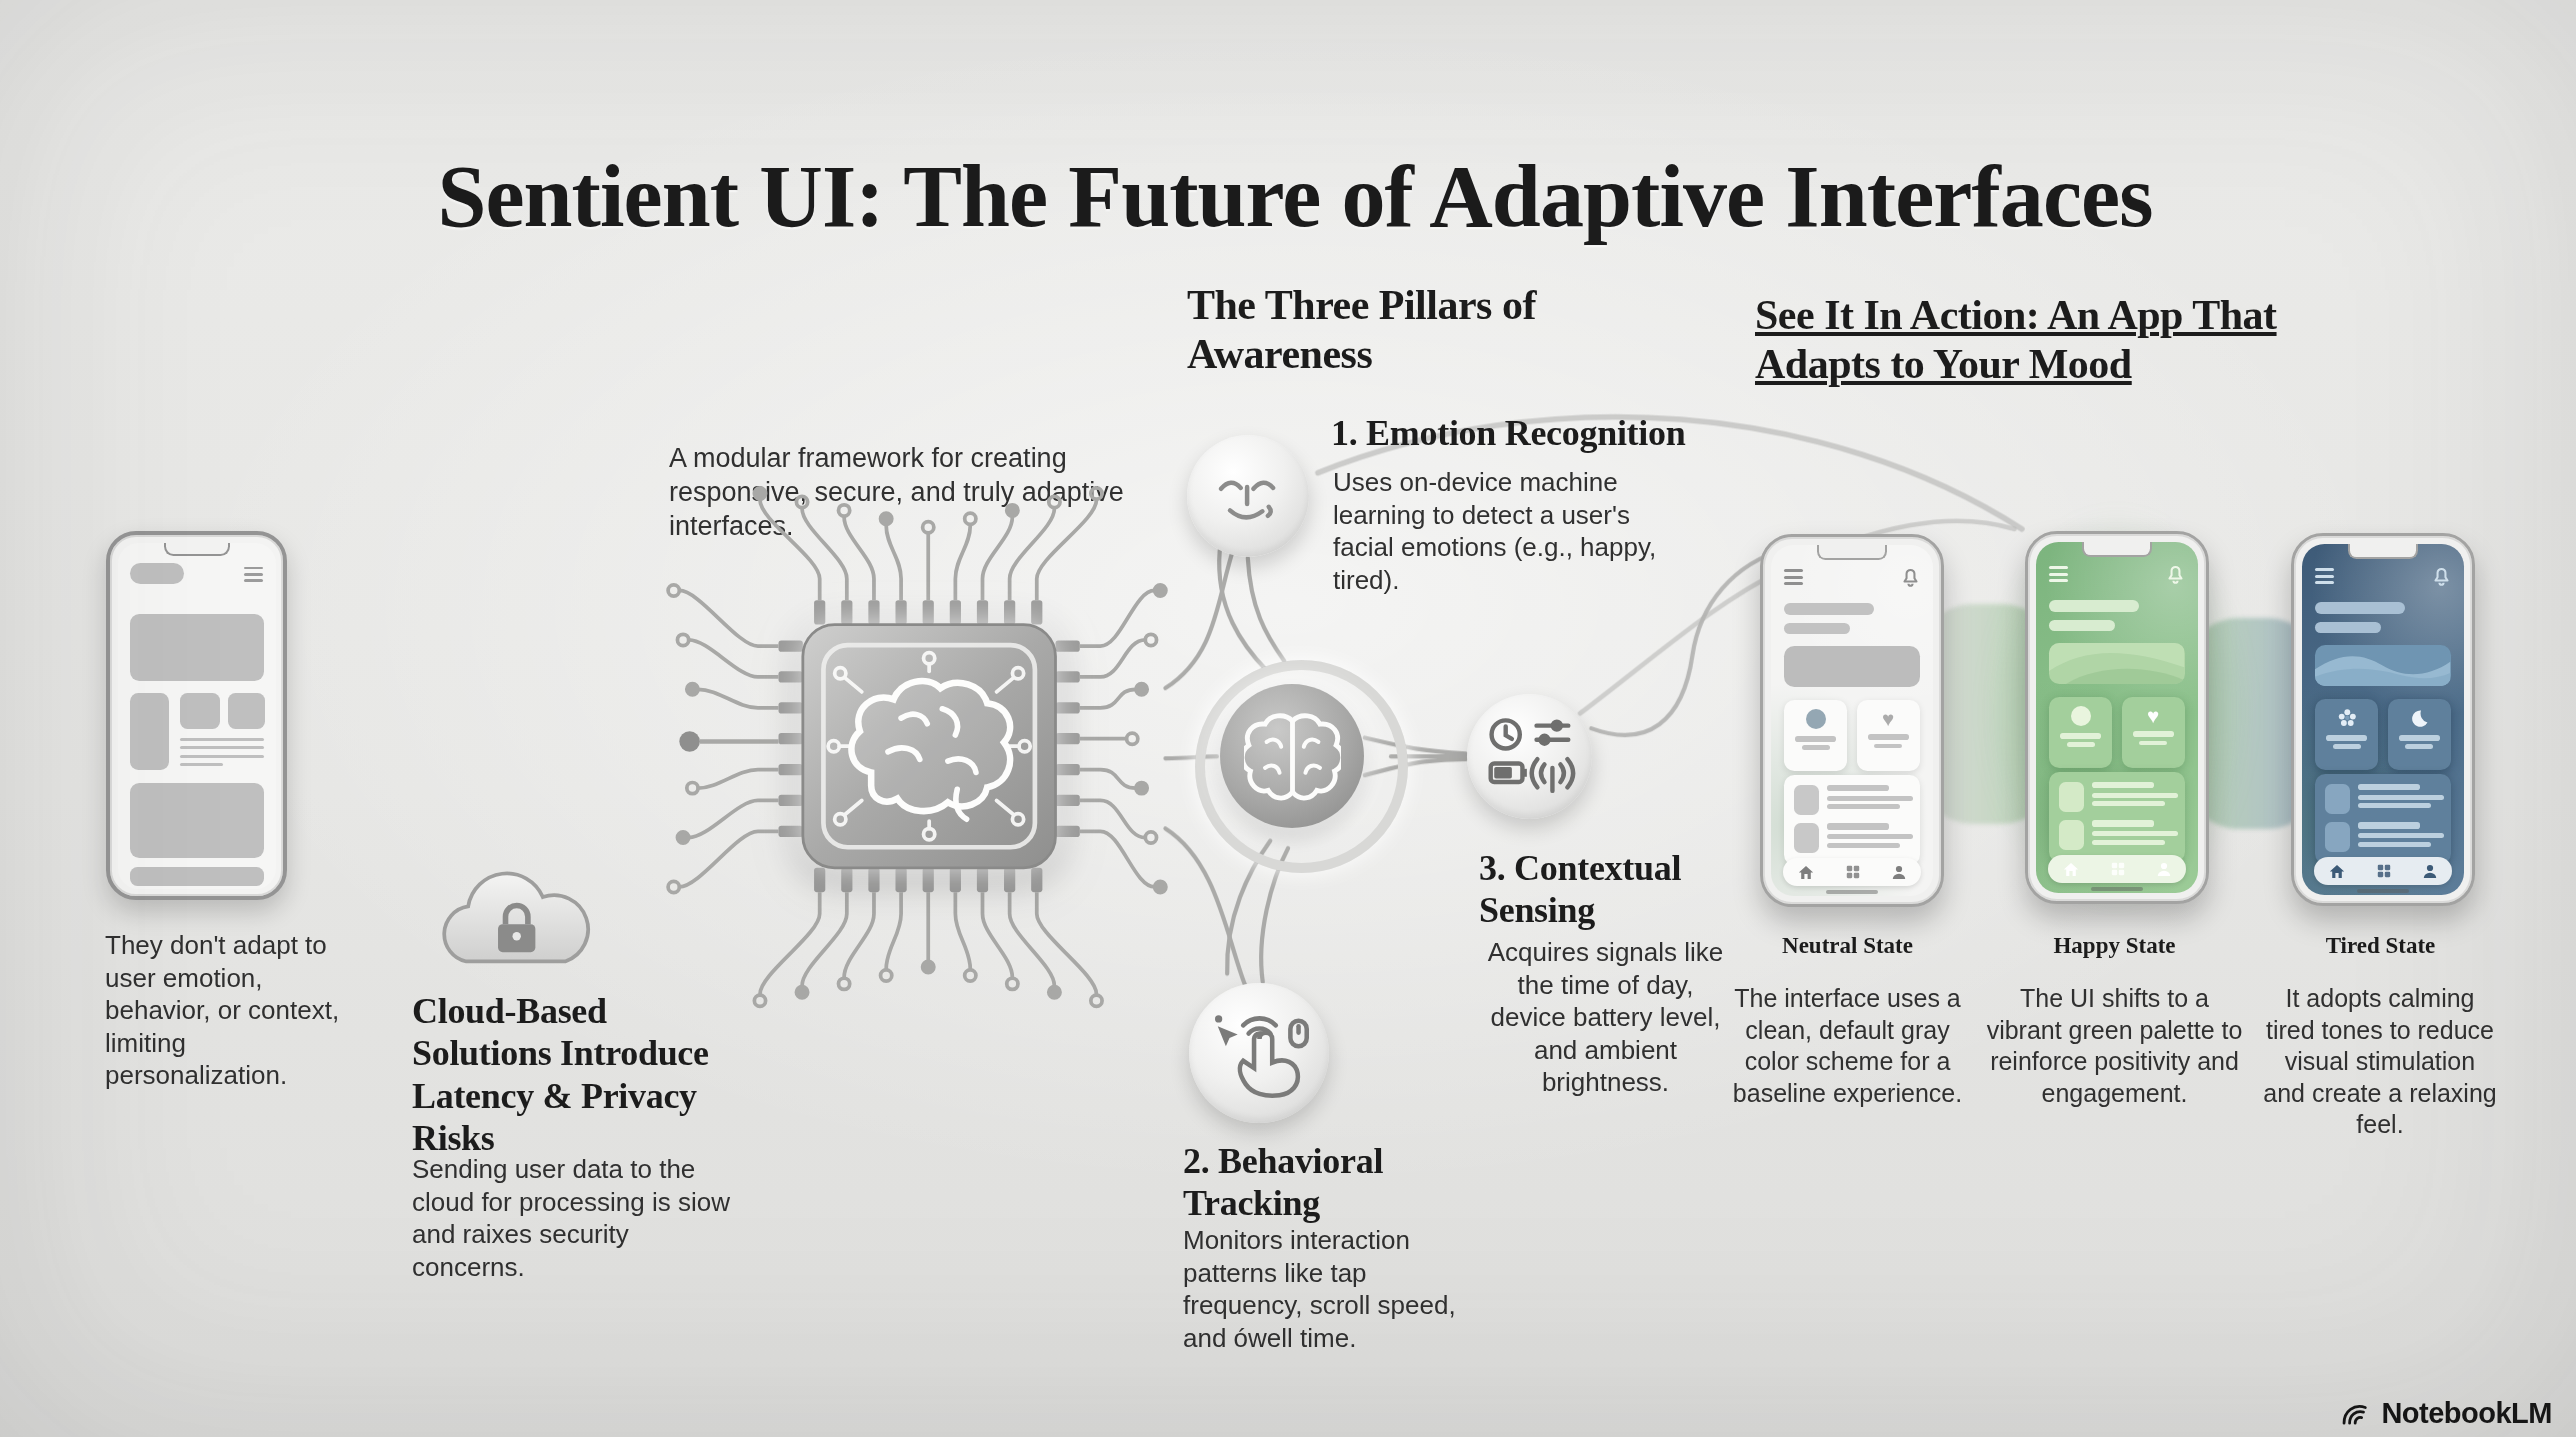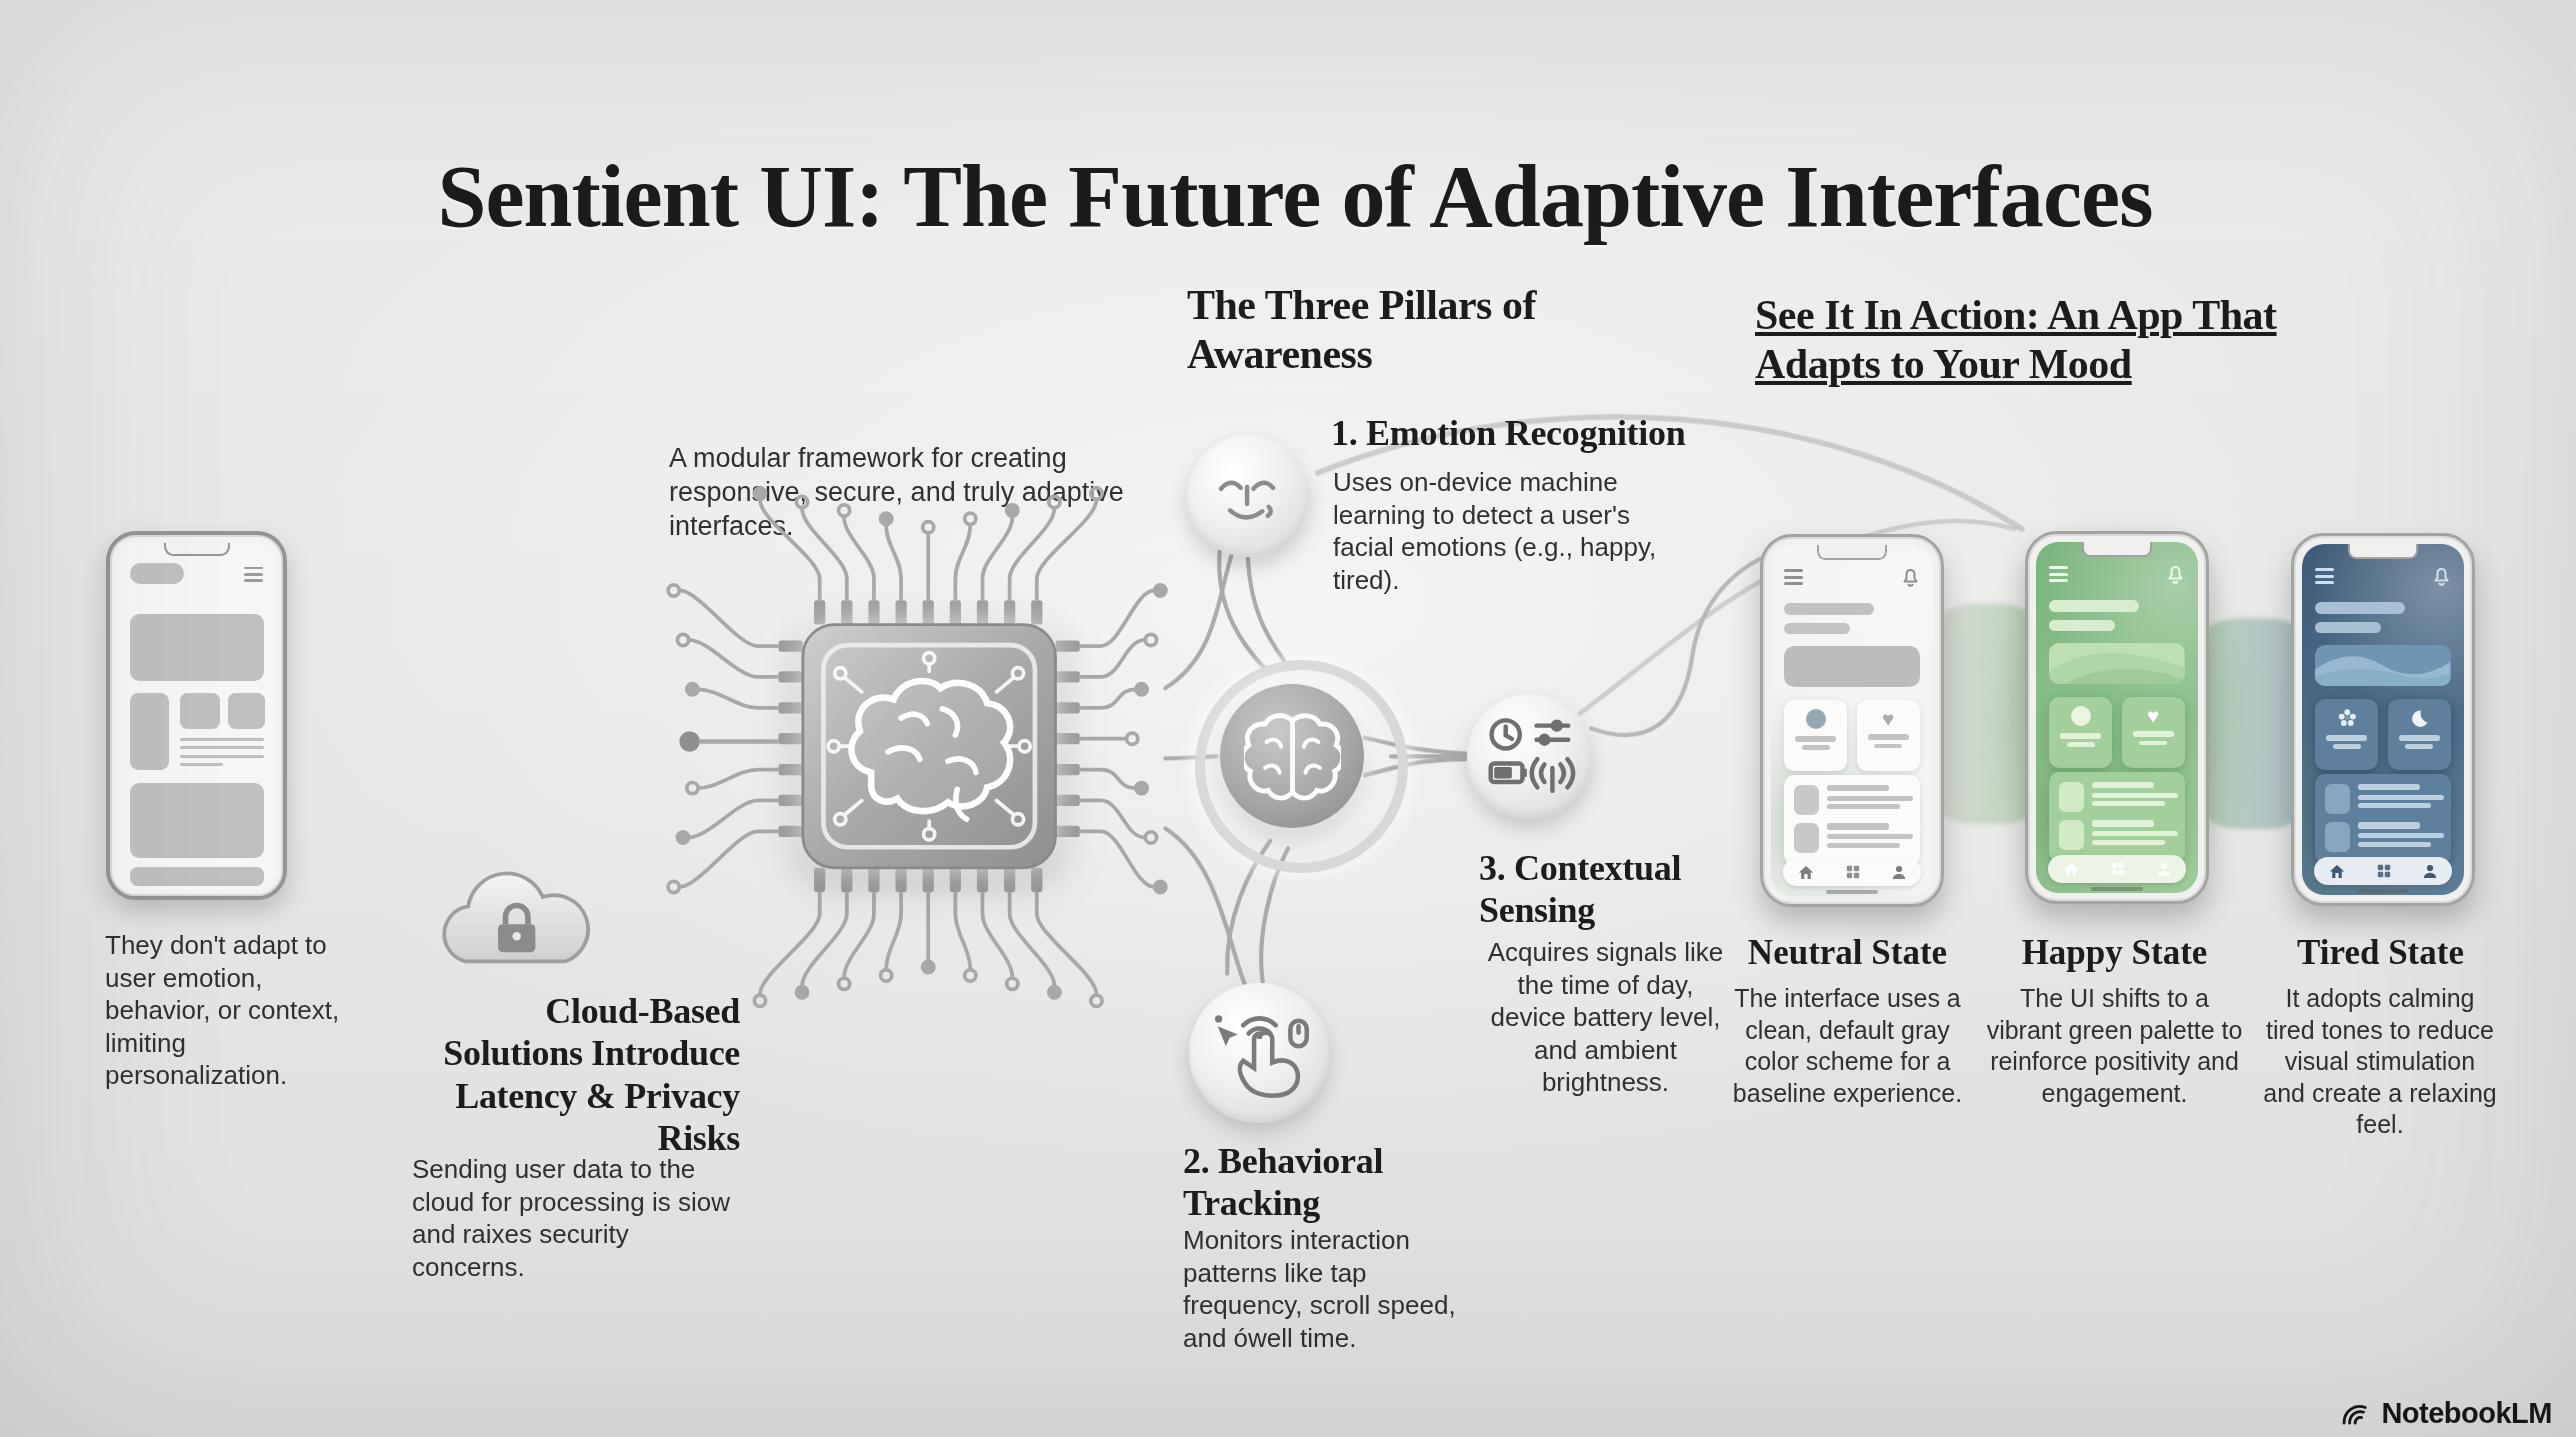--- a/index.html
+++ b/index.html
@@ -77,21 +77,21 @@
     --cpill:#e2f2d8;--avatar:#e9f5de;--iconstrong:#ffffff;--thumb:#d4eac7;--nav:#ecf5e5;--navink:#ffffff;}
   .phone--tired{--screen:linear-gradient(165deg,#3e5b78 0%,#4d6d8a 55%,#5d7d99 100%);--ink:#cfdfeb;
     --pill:#a9c0d4;--hero:#6f95b2;--card:#5f809c;--cardshadow:0 2.8px 9.4px rgba(15,35,55,.35);
     --cpill:#bcd0df;--avatar:#dde9f3;--iconstrong:#ffffff;--thumb:#87a6c0;--nav:#e6ecf1;--navink:#3c5a77;}
   .happy-deco{position:absolute;inset:0;pointer-events:none;
     background:radial-gradient(circle at 85% 12%, rgba(255,255,255,.30), rgba(255,255,255,0) 38%),
                radial-gradient(circle at 10% 80%, rgba(60,120,70,.18), rgba(0,0,0,0) 45%);}
   .band{position:absolute;border-radius:56px;filter:blur(1.9px);z-index:1;}
   .glow{position:absolute;border-radius:50%;filter:blur(9.4px);z-index:1;}
   
-  .state-label{text-align:center;font-size:35px;}
+  .state-label{text-align:center;font-size:23px;}
   .state-body{font-size:25px;line-height:1.26;color:#303030;text-align:center;}
   .footer{right:24px;top:1397px;display:flex;align-items:center;gap:8.4px;}
   .footer span{font-size:29px;font-weight:600;color:#141414;letter-spacing:-0.5px;}
 </style>
 </head>
 <body>
 
 <div id="stage">
 
   <div class="band abs" style="left:1917px;top:604px;width:140px;height:220px;opacity:.75;
@@ -152,21 +152,21 @@
       <linearGradient id="cg" x1="0" y1="0" x2="0" y2="1">
         <stop offset="0" stop-color="#f4f4f3"></stop>
           <stop offset="1" stop-color="#cfcfce"></stop>
       </linearGradient>
     </defs>
     <path d="M58 128 a30 30 0 0 1 2-59 a42 42 0 0 1 80-10 a30 30 0 0 1 24 69 z" fill="url(#cg)" stroke="#9e9e9d" stroke-width="4"></path>
     <rect x="92" y="88" width="40" height="30" rx="5" fill="#8b8b8a"></rect>
     <path d="M100 88 v-8 a12 12 0 0 1 24 0 v8" fill="none" stroke="#8b8b8a" stroke-width="6"></path>
     <circle cx="112" cy="101" r="4.5" fill="#e8e8e7"></circle>
   </svg>
-  <div class="abs serif h3" style="left:412px;top:990px;width:328px;text-align:right;">Cloud-Based Solutions Introduce Latency &amp; Privacy Risks</div>
+  <div class="abs serif h3" style="left:412px;top:990px;width:328px;">Cloud-Based Solutions Introduce Latency &amp; Privacy Risks</div>
   <div class="abs body-txt" style="left:412px;top:1153px;width:329px;">Sending user data to the cloud for processing is siow and raixes security concerns.</div>
 
   <div class="abs body-txt" style="left:669px;top:442px;width:520px;font-size:27px;">A modular framework for creating responsive, secure, and truly adaptive interfaces.</div>
 
   <svg class="abs" style="left:655px;top:468px;" width="524" height="562" viewBox="0 0 560 600">
     <defs>
       <linearGradient id="chipg" x1="0" y1="0" x2="1" y2="1">
         <stop offset="0" stop-color="#cfcfce"></stop>
           <stop offset=".5" stop-color="#a9a9a8"></stop>
           <stop offset="1" stop-color="#8f8f8e"></stop>

